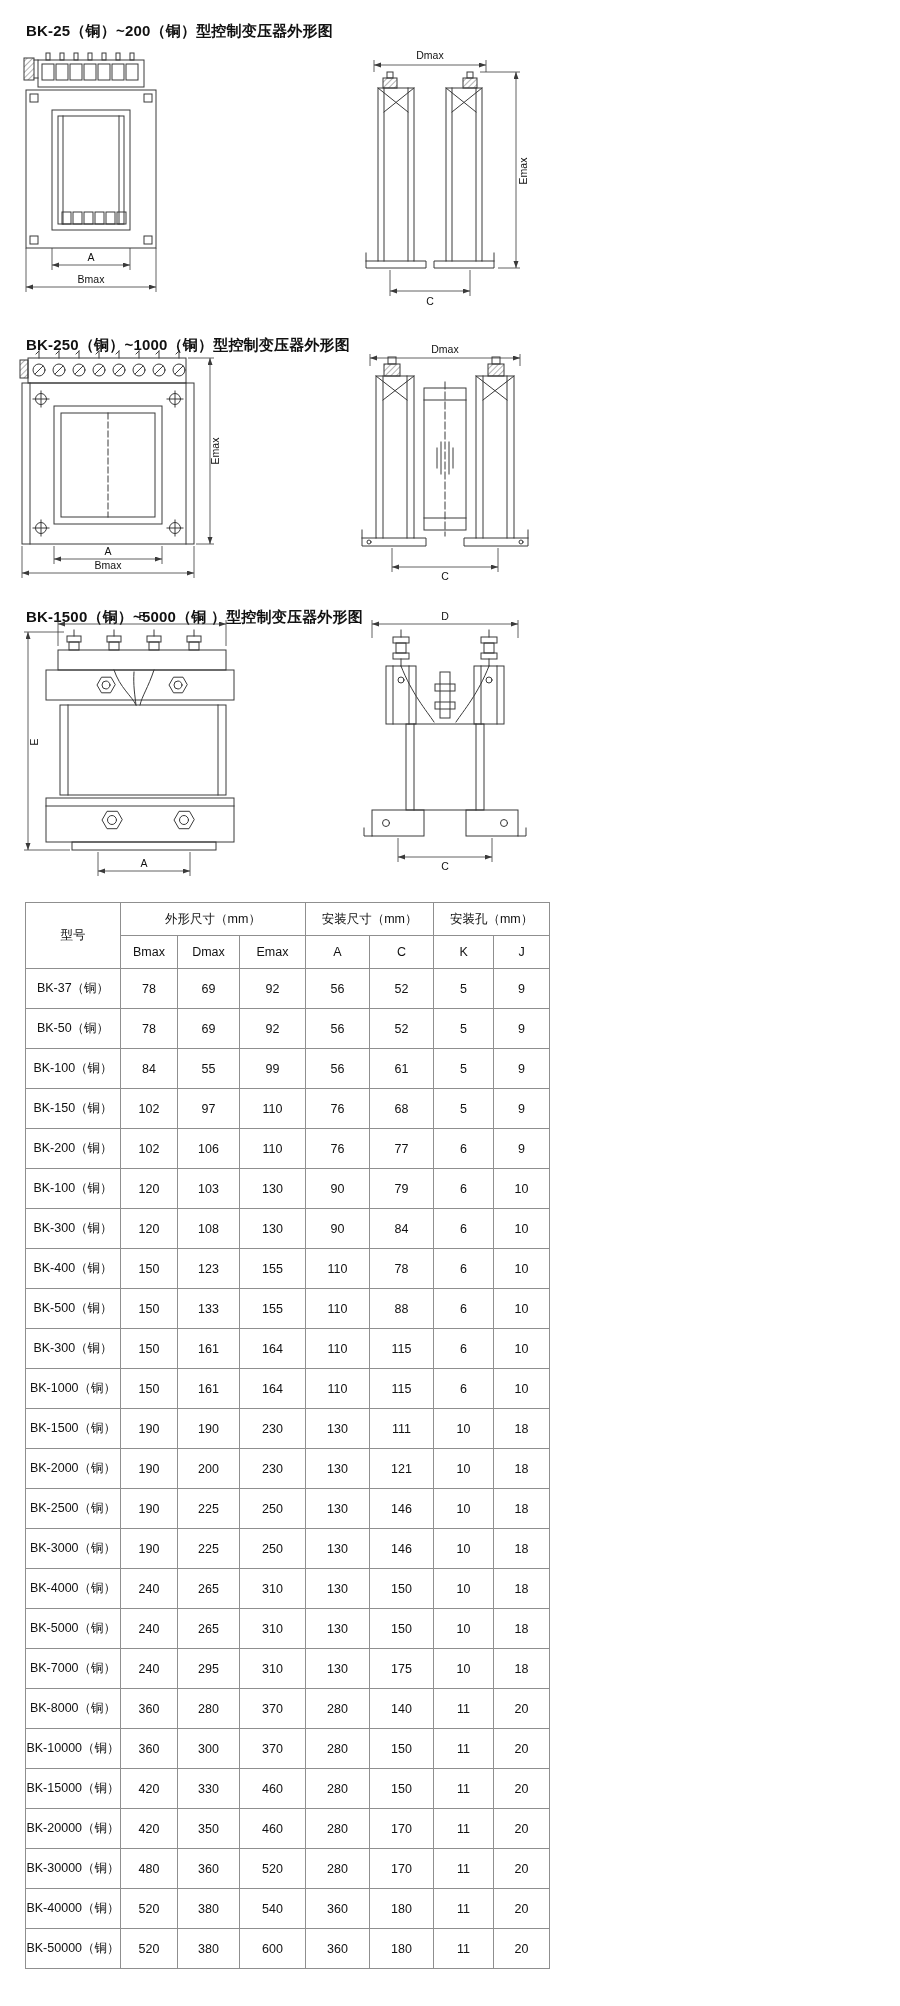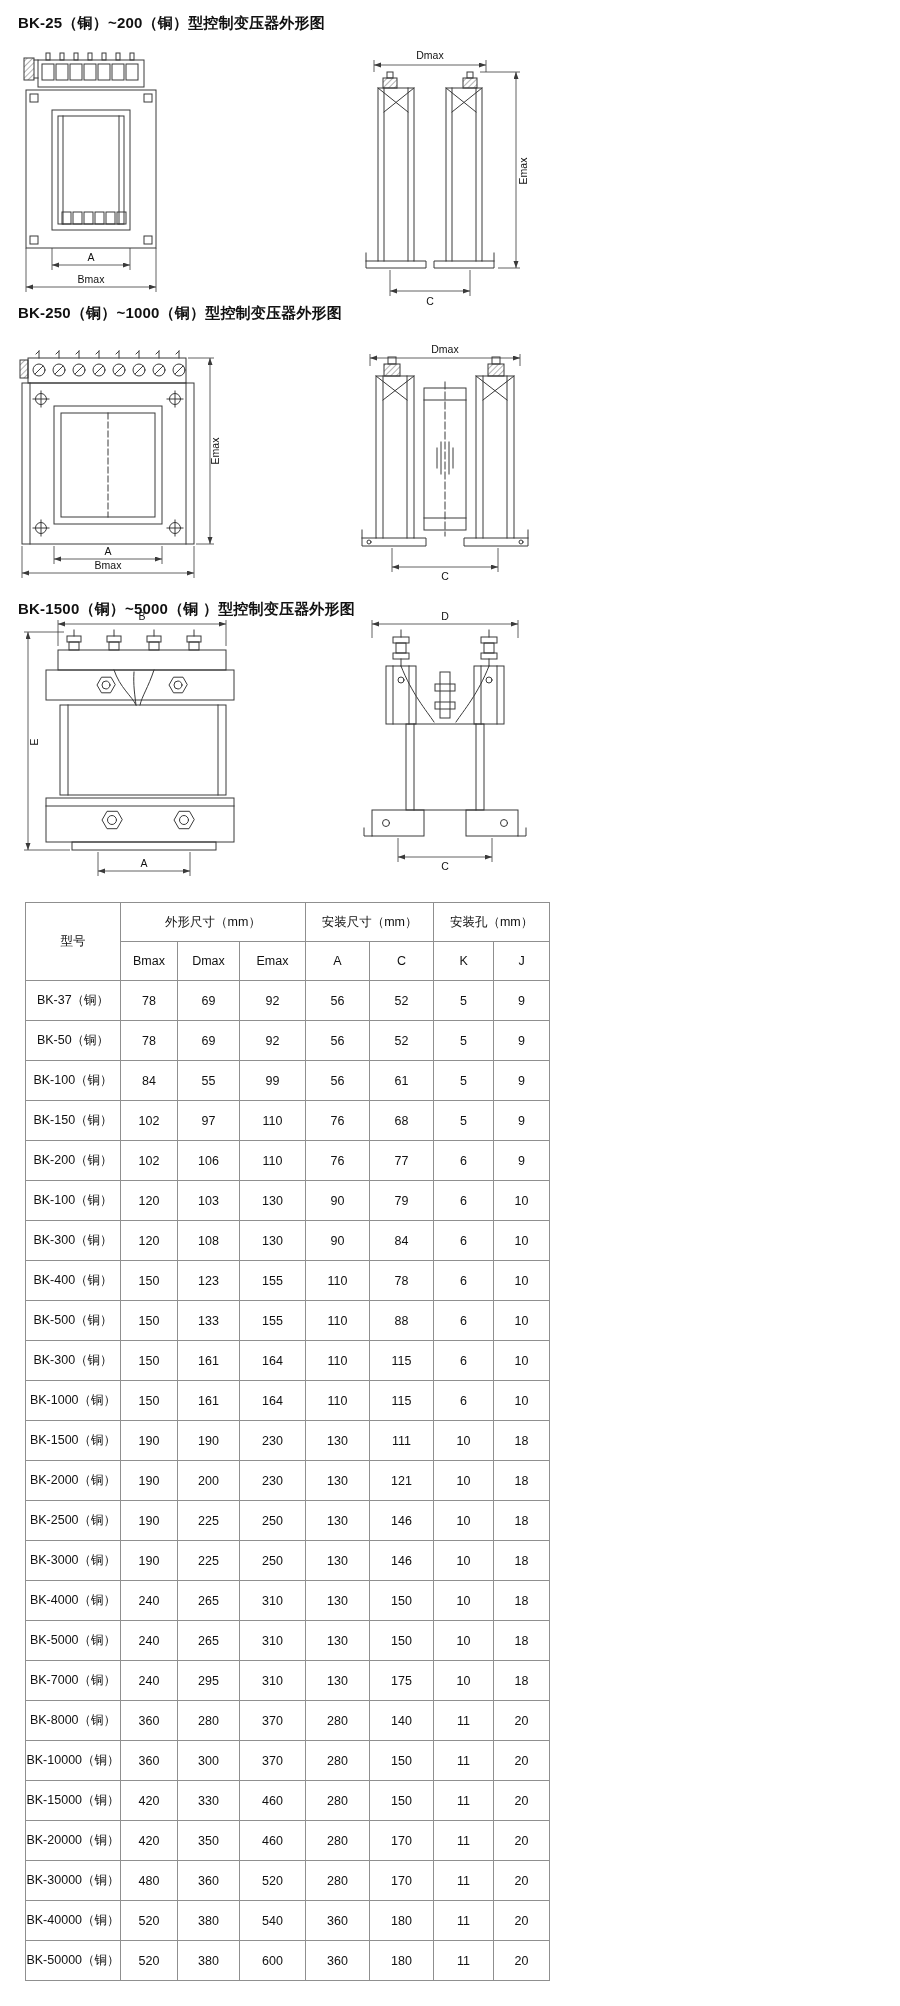--- a/index.html
+++ b/index.html
@@ -1,26 +1,26 @@
 <!DOCTYPE html>
 <html><head>
 <meta charset="utf-8">
 <style>
   * { box-sizing: border-box; }
   html,body { margin:0; padding:0; background:#fff; }
   body { font-family:"Liberation Sans","DejaVu Sans",sans-serif; }
   .page { position:relative; width:900px; height:2006px; background:#ffffff; overflow:hidden; }
-  .heading { position:absolute; left:18px; margin:0; font-size:15px; font-weight:700; color:#111; letter-spacing:.2px; }
+  .heading { position:absolute; left:18px; margin:8px; font-size:15px; font-weight:700; color:#111; letter-spacing:.2px; }
   .drawing { position:absolute; }
   .ln { stroke:#3a3a3a; stroke-width:1; fill:none; stroke-linecap:square; }
   .dim { stroke:#3a3a3a; stroke-width:.8; fill:none; }
   .drawing text { font-family:"Liberation Sans","DejaVu Sans",sans-serif; font-size:10.5px; fill:#111; stroke:none; }
   .spec-table { position:absolute; left:25px; top:902px; width:524px; border-collapse:collapse; table-layout:fixed; color:#111; }
   .spec-table th, .spec-table td { border:1px solid #8f8f8f; text-align:center; vertical-align:middle; font-weight:400; padding:0; }
-  .spec-table thead th { height:39px; font-size:12.5px; }
+  .spec-table thead th { height:33px; font-size:12.5px; }
   .spec-table td { height:40px; font-size:12.5px; }
 </style>
 </head>
 <body>
 
 <div class="page">
 
   <h2 class="heading" style="top:14px">BK-25（铜）~200（铜）型控制变压器外形图</h2>
 
   <svg class="drawing" style="left:16px;top:46px" width="152" height="252" viewBox="0 0 152 252">
@@ -131,21 +131,21 @@
       <text transform="rotate(-90,165,125)" x="165" y="125" text-anchor="middle">Emax</text>
     </g>
     <g class="dim">
       <line x1="28" y1="224" x2="28" y2="250"></line>
       <line x1="108" y1="224" x2="108" y2="250"></line>
       <line x1="28" y1="245" x2="108" y2="245" marker-start="url(#ar1b)" marker-end="url(#ar1b)"></line>
       <text x="68" y="259" text-anchor="middle">C</text>
     </g>
   </svg>
 
-  <h2 class="heading" style="top:304px">BK-250（铜）~1000（铜）型控制变压器外形图</h2>
+  <h2 class="heading" style="top:328px">BK-250（铜）~1000（铜）型控制变压器外形图</h2>
 
   <svg class="drawing" style="left:14px;top:342px" width="208" height="240" viewBox="0 0 208 240">
     <defs>
       <marker id="ar2a" markerWidth="8" markerHeight="6" refX="7" refY="2.5" orient="auto-start-reverse" markerUnits="userSpaceOnUse">
           <path d="M0,0L7,2.5L0,5Z" fill="#3a3a3a"></path>
         </marker>
       <pattern id="h2a" width="4" height="4" patternUnits="userSpaceOnUse" patternTransform="rotate(45)">
           <line x1="0" y1="0" x2="0" y2="4" stroke="#666" stroke-width="1"></line>
         </pattern>
     </defs>

